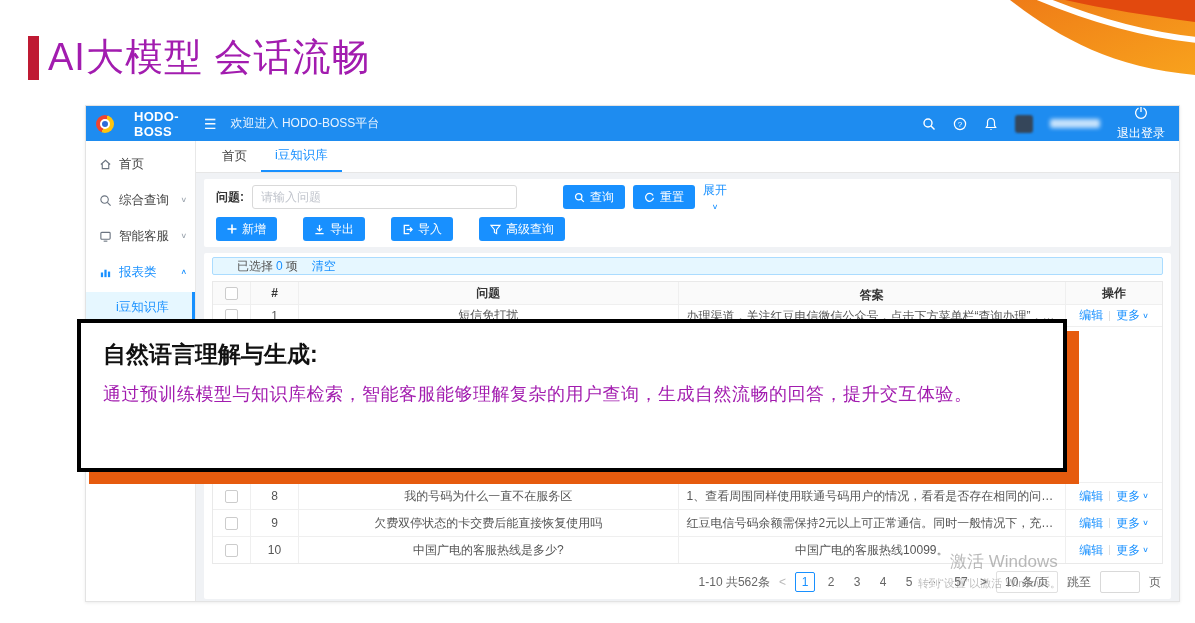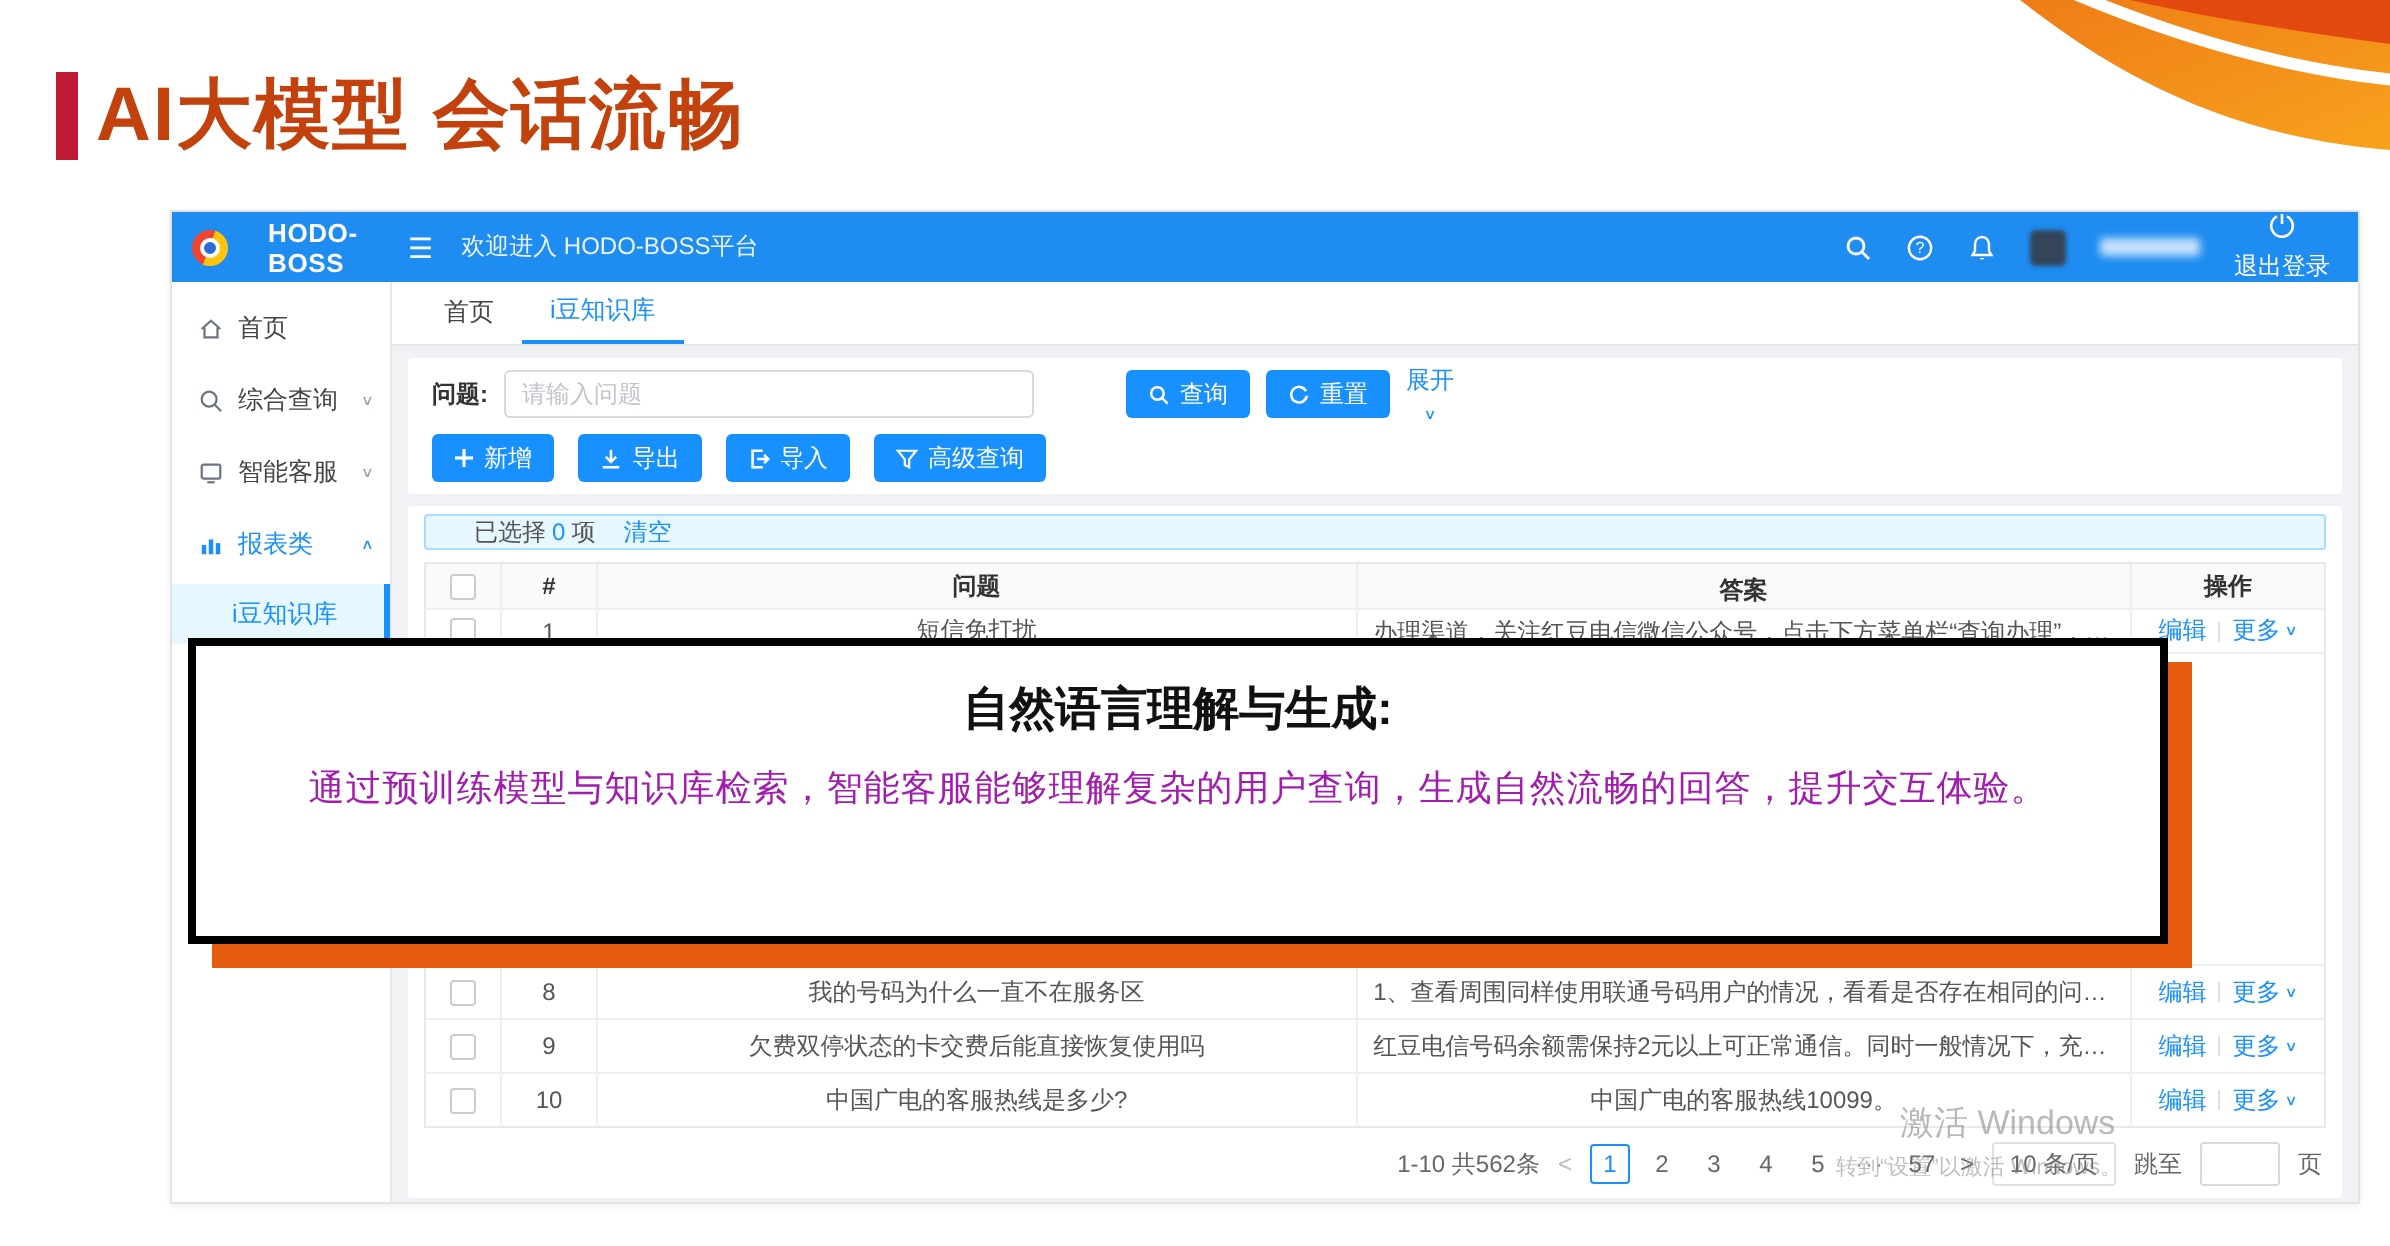--- a/index.html
+++ b/index.html
@@ -3,21 +3,21 @@
 <meta charset="utf-8">
 <style>
   * { margin:0; padding:0; box-sizing:border-box; }
   html,body { width:1195px; height:623px; background:#fff; overflow:hidden;
     font-family:"Liberation Sans","DejaVu Sans",sans-serif; }
   body { position:relative; }
 
   
   .slide-title { position:absolute; left:28px; top:32px; display:flex; align-items:center; gap:9px; z-index:3; }
   .slide-title .bar { width:11px; height:44px; background:#bf1a33; }
-  .slide-title .txt { font-size:38px; font-weight:700; color:#c2410c; letter-spacing:1px; }
+  .slide-title .txt { font-size:38px; font-weight:400; color:#a21caf; letter-spacing:1px; }
   .swoosh { position:absolute; right:0; top:0; width:300px; height:80px; z-index:2; }
 
   
   .window { position:absolute; left:85px; top:105px; width:1095px; height:497px;
     background:#f0f2f5; border:1px solid #e3e3e3; box-shadow:0 1px 3px rgba(0,0,0,.08); }
 
   
   .app-header { position:absolute; left:0; top:0; right:0; height:35px; background:#1e8cf0;
     display:flex; align-items:center; color:#fff; font-size:12px; }
   .brand { width:110px; display:flex; align-items:center; gap:20px; padding-left:10px; }
@@ -52,21 +52,21 @@
   .panel { background:#fff; margin:6px 8px 0; border-radius:2px; }
   .panel1 { padding:6px 12px; }
   .form-row { height:24px; display:flex; align-items:center; gap:8px; font-size:12px; color:#333; }
   .form-label { font-weight:600; }
   .q-input { width:265px; height:24px; border:1px solid #d9d9d9; border-radius:3px; padding:0 8px; font-size:12px; color:#333; background:#fff; }
   .q-input::placeholder { color:#c0c4cc; }
   .btn { height:24px; background:#1890ff; color:#fff; border:none; border-radius:3px; font-size:12px;
     padding:0 11px; display:inline-flex; align-items:center; gap:5px; cursor:pointer; font-family:inherit; }
   .link { color:#1890ff; cursor:pointer; font-size:12px; display:inline-flex; align-items:center; gap:3px;flex-direction:column; }
   .chev-s { font-size:9px; transform:scaleY(.8); }
-  .toolbar-row { margin-top:8px; display:flex; gap:12px; }
+  .toolbar-row { margin-top:8px; display:flex; gap:26px; }
 
   .panel2 { margin-top:6px; padding:4px 8px 6px; }
   .sel-bar { height:18px; background:#e6f7ff; border:1px solid #abdcff; border-radius:2px;
     display:flex; align-items:center; gap:14px; padding:0 12px 0 24px; font-size:12px; color:#555; }
   .sel-count { color:#1890ff; margin:0 3px; }
 
   .ttable { margin-top:6px; border:1px solid #e9e9e9; font-size:12px; color:#555; }
   .trow, .thead { display:flex; align-items:stretch; }
   .thead { background:#fafafa; color:#333; font-weight:600; height:22px; }
   .trow { height:27px; border-top:1px solid #efefef; background:#fff; }
@@ -87,22 +87,22 @@
 
   .pager { margin-top:7px; display:flex; justify-content:flex-end; align-items:center; gap:9px; font-size:12px; color:#666; padding-right:2px; }
   .pg { min-width:20px; height:20px; display:inline-flex; align-items:center; justify-content:center; cursor:pointer; border-radius:2px; }
   .pg.cur { border:1px solid #1890ff; color:#1890ff; background:#fff; }
   .pg.dots { cursor:default; color:#999; letter-spacing:1px; }
   .arrow { color:#b9b9b9; cursor:pointer; }
   .size-box { height:22px; border:1px solid #e0e0e0; border-radius:2px; padding:0 8px; display:flex; align-items:center; background:#fff; }
   .jump-input { width:40px; height:22px; border:1px solid #d9d9d9; border-radius:2px; background:#fff; }
 
   
-  .callout { position:absolute; left:94px; top:319px; width:990px; height:153px; z-index:10;
-    background:#fff; border:4px solid #000; box-shadow:12px 12px 0 0 #e65b0e; padding:10px 22px 0;text-align:center; }
+  .callout { position:absolute; left:77px; top:319px; width:990px; height:153px; z-index:10;
+    background:#fff; border:4px solid #000; box-shadow:12px 12px 0 0 #e65b0e; padding:10px 22px 0; }
   .callout-title { font-size:23px; font-weight:700; color:#111; margin:6px 0 4px; }
   .callout-body { font-size:18px; color:#a21caf; line-height:41px; letter-spacing:.5px; }
 
   
   .watermark { position:absolute; left:918px; top:550px; z-index:6; color:rgba(128,128,128,.55); pointer-events:none; }
   .wm1 { font-size:17px;margin-left:32px; }
   .wm2 { font-size:11px; margin-top:3px; color:rgba(128,128,128,.5); }
 
   svg { display:block; }
 </style>

